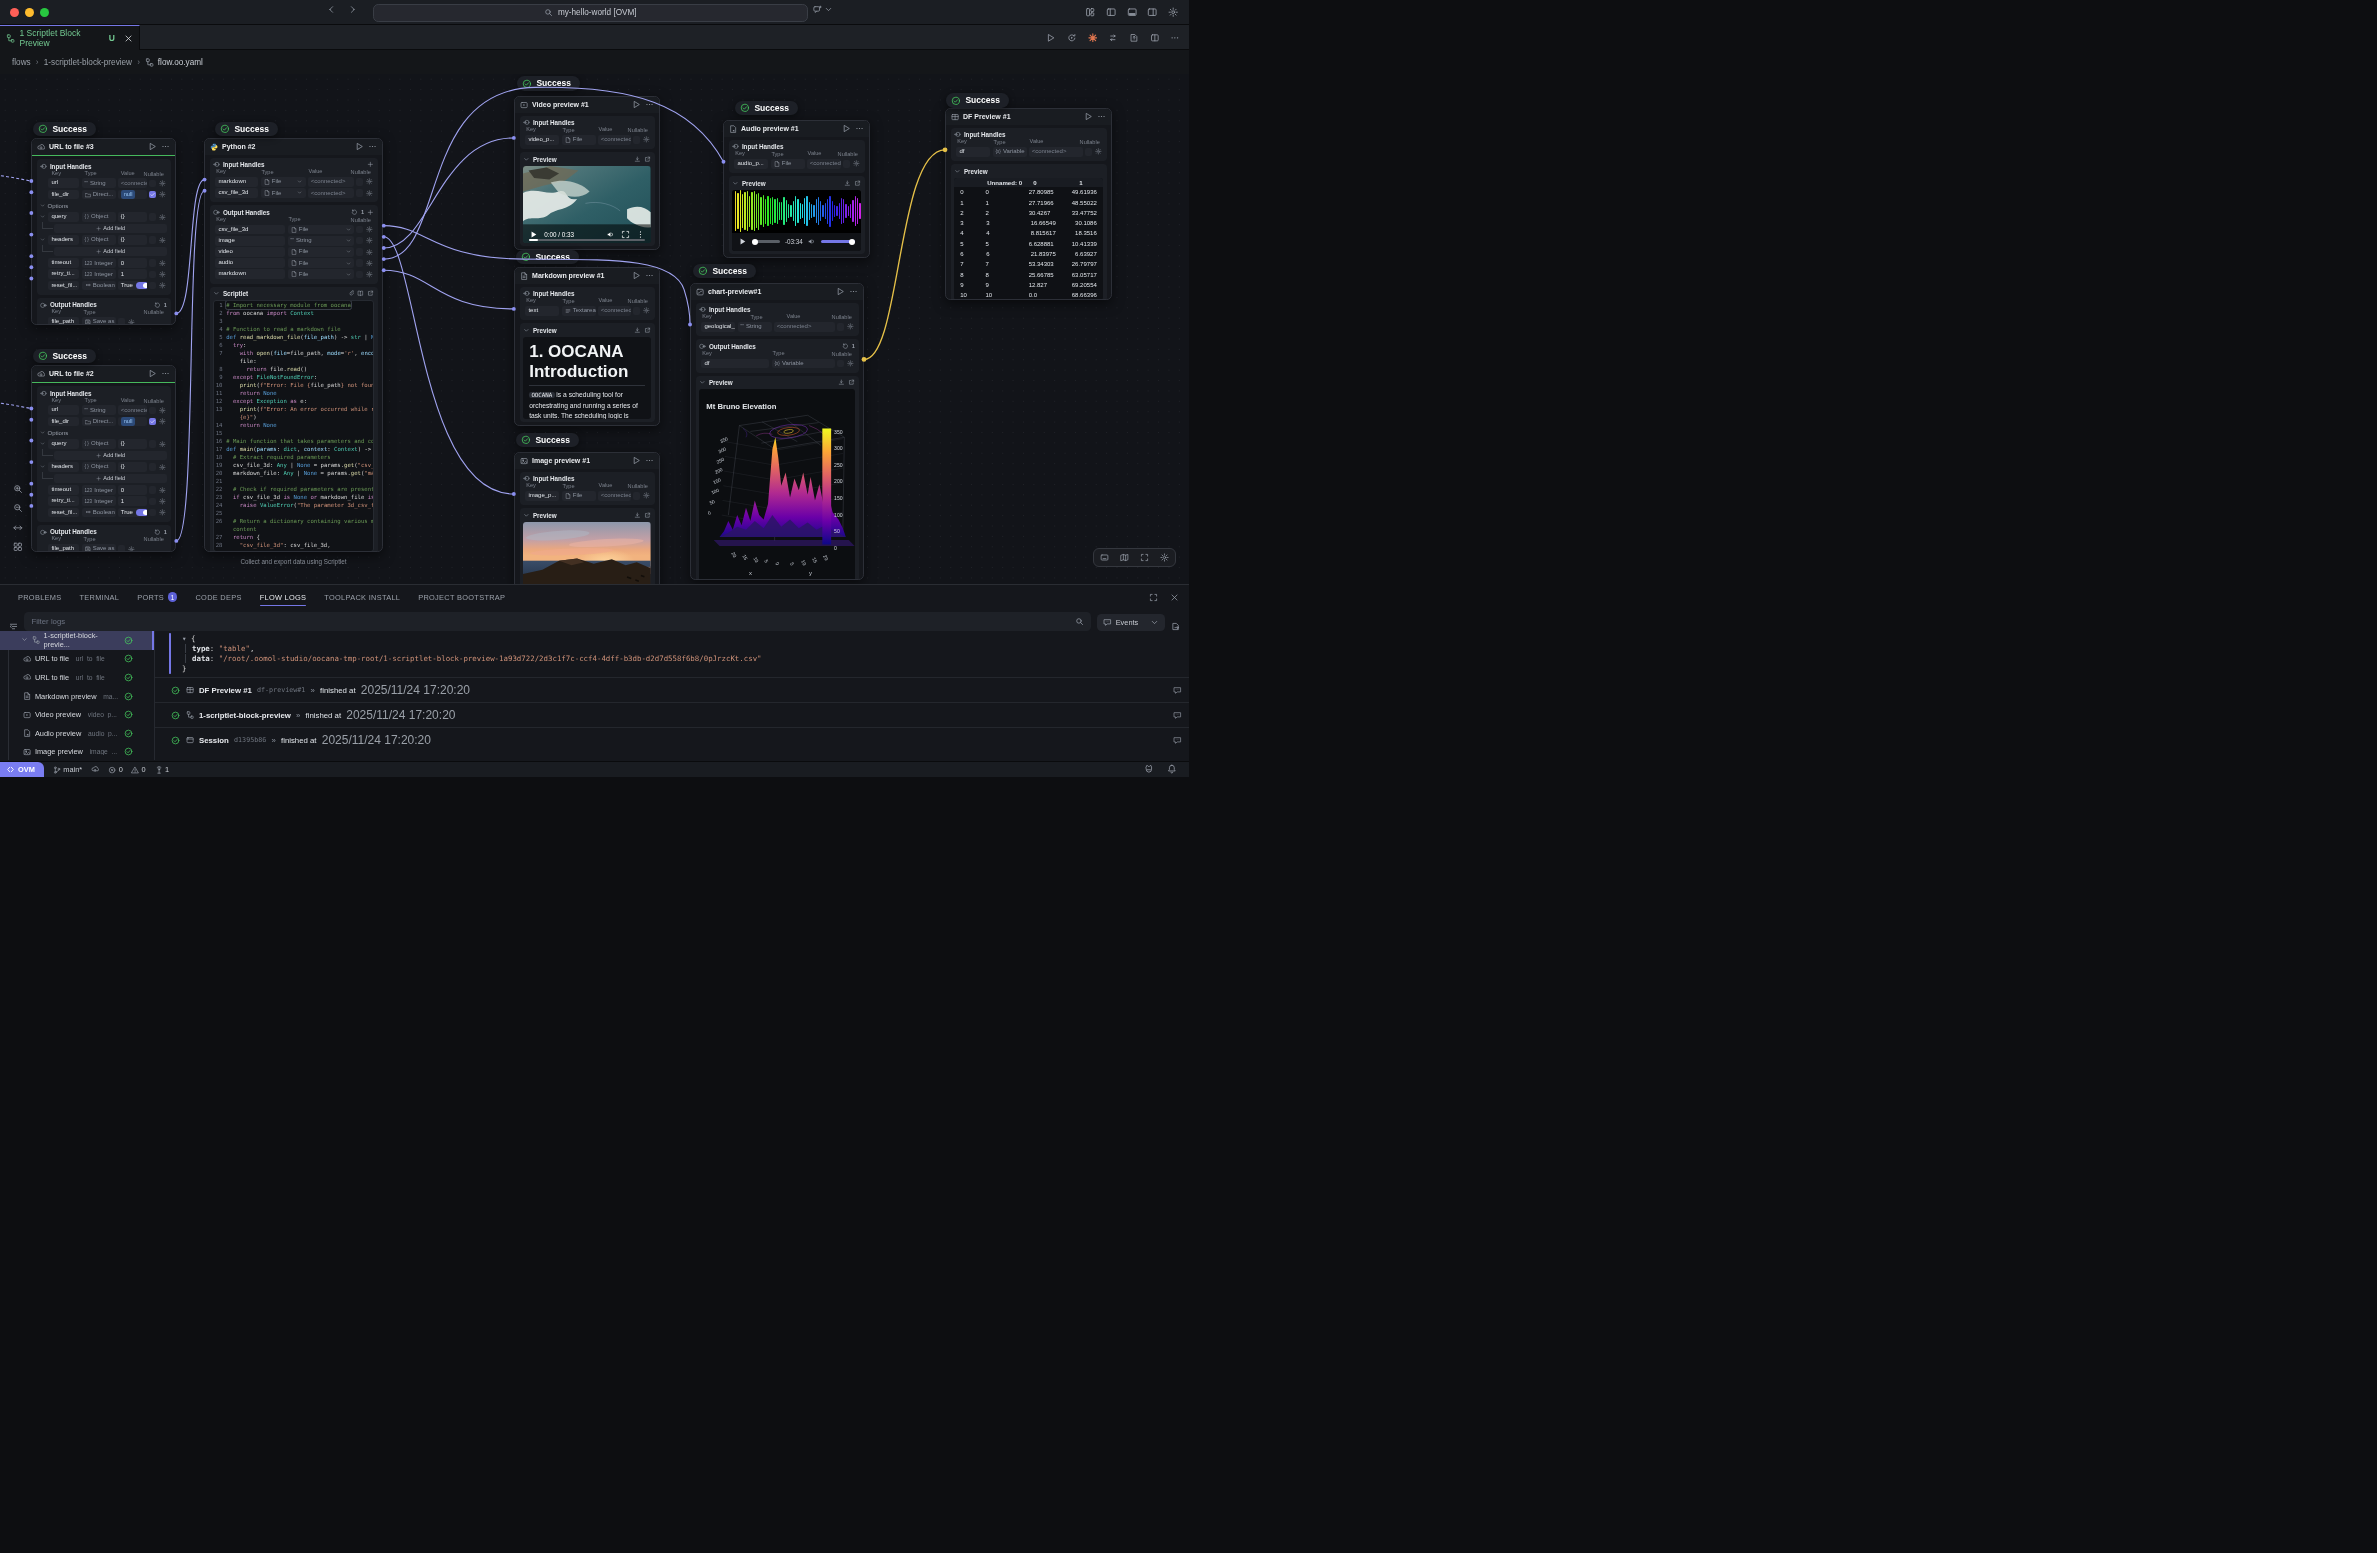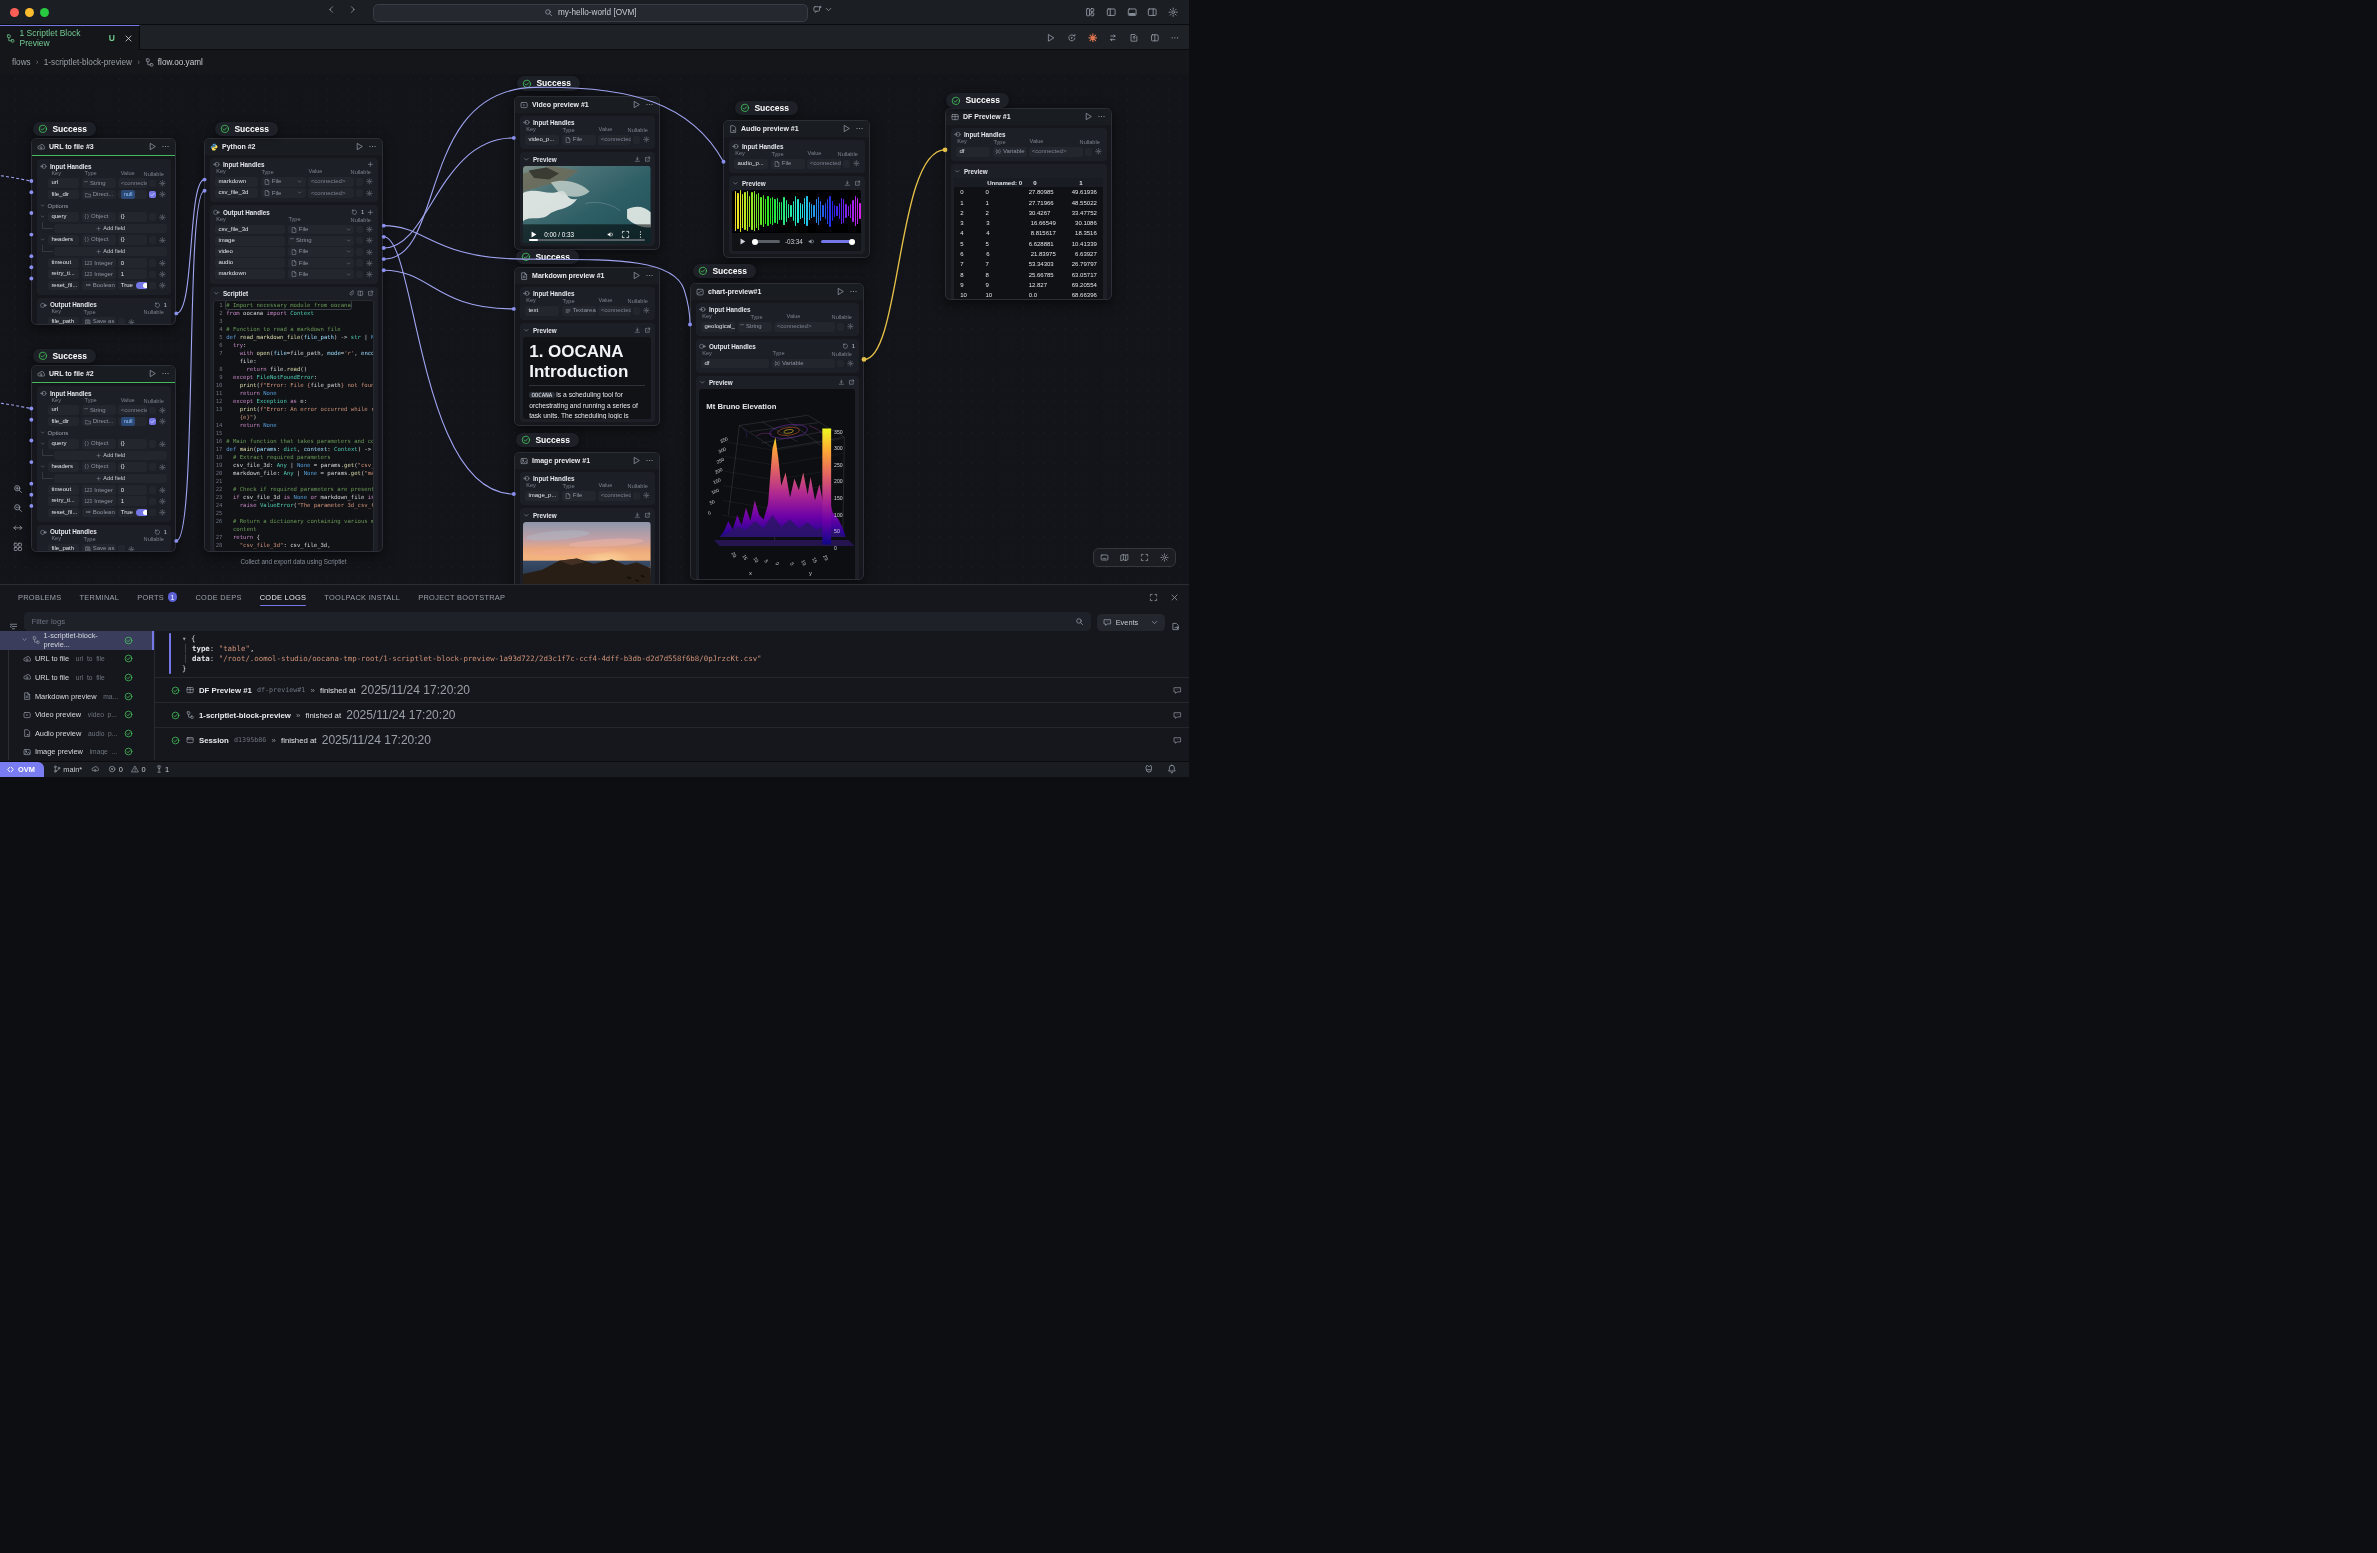--- a/index.html
+++ b/index.html
@@ -146,21 +146,21 @@
   .lrow .lic svg{width:8.2px;height:8.2px}
   .lrow .ltitle{color:#e8eaee;font-weight:600}
   .lrow .lid{font-family:"DejaVu Sans Mono",monospace;font-size:6.7px;color:#6f757f}
   .lrow .lsep{color:#8a909b}
   .lrow .lmsg{color:#dfe3e8}
   .lrow .ltime{color:#9aa0a8;font-size:12px}
   .lrow .lcmt{margin-left:auto;color:#8a909b}
   
   .statusbar{position:absolute;left:0;top:761px;width:1189px;height:15.6px;background:#191c21;border-top:0.7px solid #0a0b0d;display:flex;align-items:center;font-size:7.4px;color:#c7cbd2}
   .ovm{height:15.6px;background:#7a7df2;color:#fff;display:flex;align-items:center;gap:3px;padding:0 9px 0 6px;font-weight:700;border-top-right-radius:6px}
-  .sbitem{display:flex;align-items:flex-start;gap:2.2px;margin-left:9px}
+  .sbitem{display:flex;align-items:flex-end;gap:2.2px;margin-left:9px}
   .sbitem .ic svg{width:8.2px;height:8.2px}
   .sb-right{margin-left:auto;display:flex;align-items:center;gap:13.4px;padding-right:12px}
   .sb-right .ic svg{width:9.7px;height:9.7px}
 </style>
 </head>
 <body>
 
 <div class="app">
 
   <div class="titlebar">
@@ -2238,21 +2238,21 @@
           <span>TERMINAL</span>
         </div>
       <div class="ptab">
           <span>PORTS</span>
           <span class="pbadge">1</span>
         </div>
       <div class="ptab">
           <span>CODE DEPS</span>
         </div>
       <div class="ptab active">
-          <span>CODE LOGS</span>
+          <span>FLOW LOGS</span>
         </div>
       <div class="ptab">
           <span>TOOLPACK INSTALL</span>
         </div>
       <div class="ptab">
           <span>PROJECT BOOTSTRAP</span>
         </div>
       <div class="ptabs-r">
         <span class="ic">
             <svg viewBox="0 0 16 16" fill="none" stroke="currentColor" stroke-width="1.3" stroke-linecap="round" stroke-linejoin="round">

